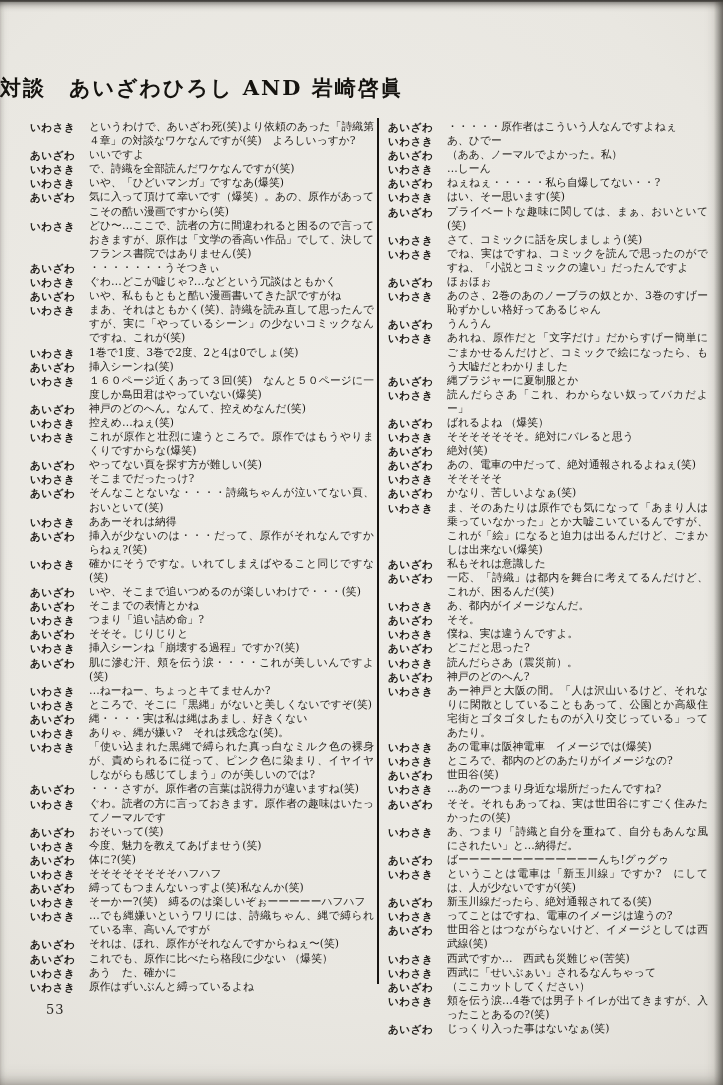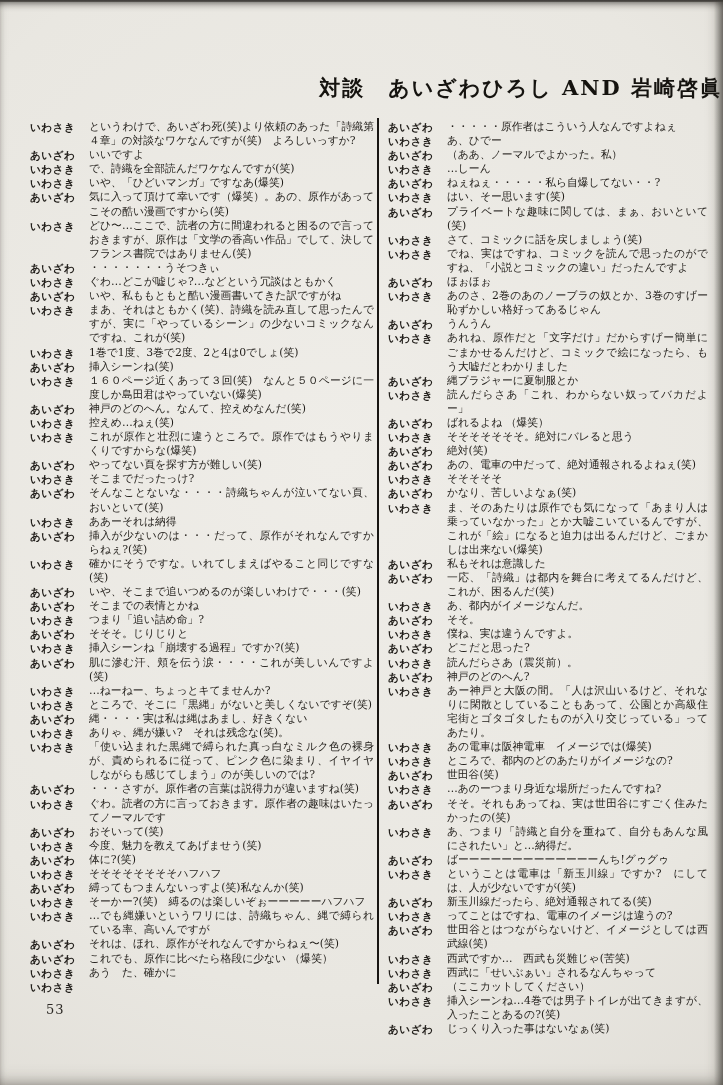--- a/index.html
+++ b/index.html
@@ -22,21 +22,21 @@
   .paper::before{
     content:"";position:absolute;left:0;top:0;width:100%;height:2px;
     background:linear-gradient(#343230,#55524d);opacity:.9;
   }
   .paper::after{
     content:"";position:absolute;right:0;top:0;width:9px;height:100%;
     background:linear-gradient(to left, rgba(58,55,50,.45), rgba(58,55,50,0));
   }
   .title{
     position:absolute;left:0;top:74px;width:100%;
-    text-align:right;
+    text-align:left;
     font-size:21px;font-weight:600;letter-spacing:2px;
     color:#15130f;
   }
   .divider{
     position:absolute;left:377px;top:118px;width:2px;height:866px;
     background:#181512;
   }
   .column{
     position:absolute;top:120px;
     font-size:10.8px;line-height:14.1px;
@@ -241,20 +241,21 @@
       <div class="entry">
         <span class="speaker">あいざわ</span>
         <span class="text">これでも、原作に比べたら格段に少ない （爆笑）</span>
       </div>
       <div class="entry">
         <span class="speaker">いわさき</span>
         <span class="text">あう　た、確かに</span>
       </div>
       <div class="entry">
         <span class="speaker">いわさき</span>
+        <span class="text">原作はずいぶんと縛っているよね</span>
       </div>
     </div>
   <div class="column right">
       <div class="entry">
         <span class="speaker">あいざわ</span>
         <span class="text">・・・・・原作者はこういう人なんですよねぇ</span>
       </div>
       <div class="entry">
         <span class="speaker">いわさき</span>
         <span class="text">あ、ひでー</span>
@@ -426,21 +427,21 @@
       <div class="entry">
         <span class="speaker">いわさき</span>
         <span class="text">西武に「せいぶぁい」されるなんちゃって</span>
       </div>
       <div class="entry">
         <span class="speaker">あいざわ</span>
         <span class="text">（ここカットしてください）</span>
       </div>
       <div class="entry">
         <span class="speaker">いわさき</span>
-        <span class="text">挿入シーンね…4巻では男子トイレが出てきますが、入ったことあるの?(笑)</span>
+        <span class="text">頬を伝う涙…4巻では男子トイレが出てきますが、入ったことあるの?(笑)</span>
       </div>
       <div class="entry">
         <span class="speaker">あいざわ</span>
         <span class="text">じっくり入った事はないなぁ(笑)</span>
       </div>
     </div>
   <div class="page-number">53</div>
 </div>
 
 </body></html>

